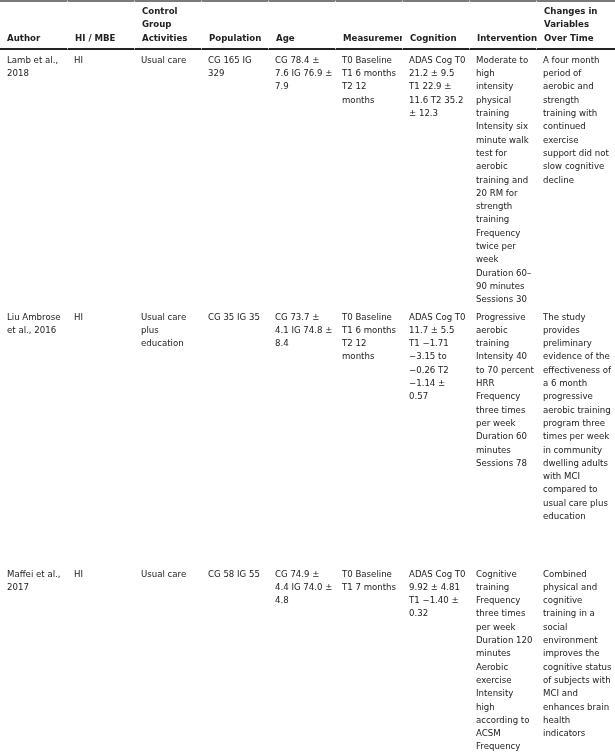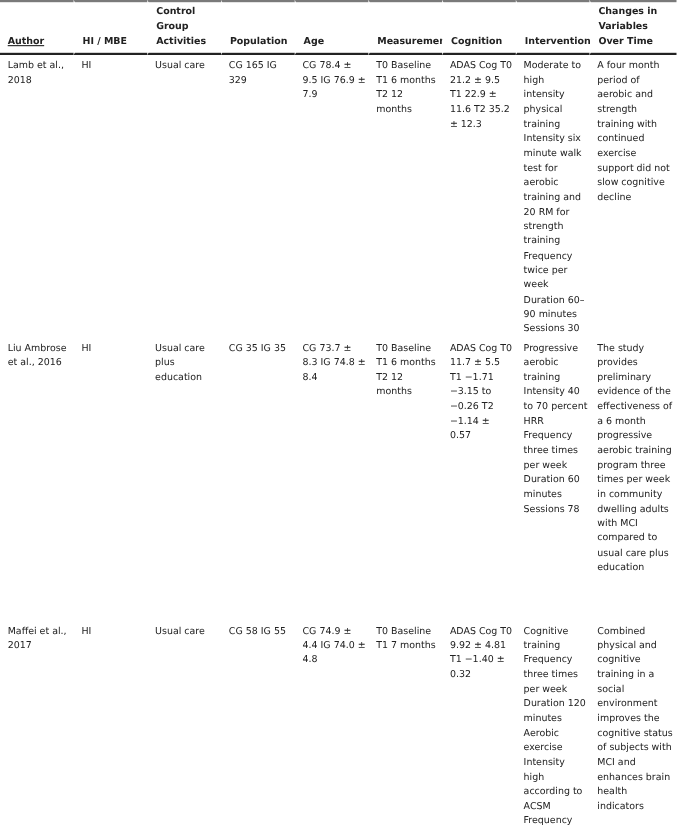--- a/index.html
+++ b/index.html
@@ -1,20 +1,20 @@
 <!DOCTYPE html>
 <html><head>
 <meta charset="utf-8">
 <style>
   html, body { margin:0; padding:0; background:#ffffff; }
   body { width:615px; height:752px; overflow:hidden; font-family:"DejaVu Sans", sans-serif; color:#222; }
   table { border-collapse:separate; border-spacing:0; position:absolute; left:0; top:0; width:615px; table-layout:fixed; }
   th, td { padding:4px 2px 0 7px; vertical-align:top; text-align:left; font-size:8.6px; line-height:13.3px; }
   thead th { border-top:2px solid #7a7a7a; font-weight:bold; color:#222; vertical-align:bottom; padding-bottom:3px; padding-top:3px; height:28px; box-sizing:border-box; border-left:1px solid #fff; }
-  thead th:first-child { border-left:none;text-decoration:underline; }
+  thead th:first-child { border-left:none; }
   thead tr.hdr th { border-bottom:2px solid #222; }
   tbody td { padding-top:4px; }
   tbody tr:last-child td { border-bottom:2px solid #7a7a7a; padding-bottom:2px; }
   th.center { text-align:left; }
 </style>
 </head>
 <body>
 
 <table>
   <colgroup>
@@ -40,32 +40,32 @@
       <th>Intervention</th>
       <th class="center">Changes in Variables Over Time</th>
     </tr>
   </thead>
   <tbody>
     <tr style="height:230px">
       <td>Lamb et al., 2018</td>
       <td>HI</td>
       <td>Usual care</td>
       <td>CG 165 IG 329</td>
-      <td>CG 78.4 ± 9.5 IG 76.9 ± 7.9</td>
+      <td>CG 78.4 ± 7.6 IG 76.9 ± 7.9</td>
       <td>T0 Baseline T1 6 months T2 12 months</td>
       <td>ADAS Cog T0 21.2 ± 9.5 T1 22.9 ± 11.6 T2 35.2 ± 12.3</td>
       <td>Moderate to high intensity physical training Intensity six minute walk test for aerobic training and 20 RM for strength training Frequency twice per week Duration 60–90 minutes Sessions 30</td>
       <td>A four month period of aerobic and strength training with continued exercise support did not slow cognitive decline</td>
     </tr>
     <tr style="height:257px">
       <td>Liu Ambrose et al., 2016</td>
       <td>HI</td>
       <td>Usual care plus education</td>
       <td>CG 35 IG 35</td>
-      <td>CG 73.7 ± 8.3 IG 74.8 ± 8.4</td>
+      <td>CG 73.7 ± 4.1 IG 74.8 ± 8.4</td>
       <td>T0 Baseline T1 6 months T2 12 months</td>
       <td>ADAS Cog T0 11.7 ± 5.5 T1 −1.71 −3.15 to −0.26 T2 −1.14 ± 0.57</td>
       <td>Progressive aerobic training Intensity 40 to 70 percent HRR Frequency three times per week Duration 60 minutes Sessions 78</td>
       <td>The study provides preliminary evidence of the effectiveness of a 6 month progressive aerobic training program three times per week in community dwelling adults with MCI compared to usual care plus education</td>
     </tr>
     <tr style="height:235px">
       <td>Maffei et al., 2017</td>
       <td>HI</td>
       <td>Usual care</td>
       <td>CG 58 IG 55</td>

